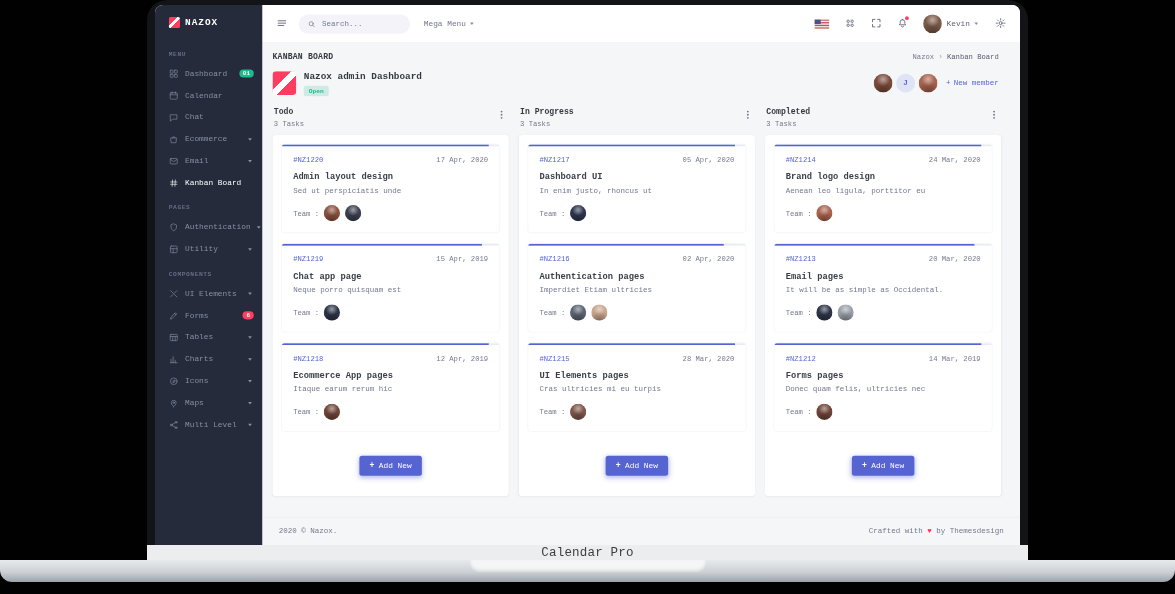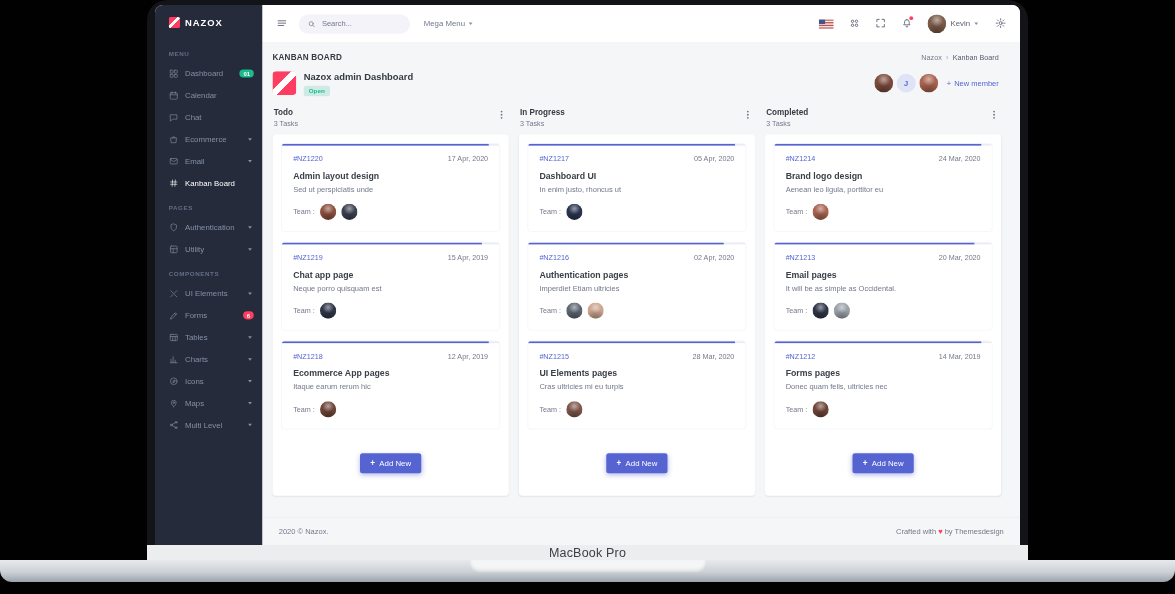--- a/index.html
+++ b/index.html
@@ -1,18 +1,18 @@
 <!DOCTYPE html>
 <html><head>
 <meta charset="utf-8">
 <style>
   html,body{margin:0;padding:0;background:#000;}
   *{box-sizing:border-box;}
   .stage{position:relative;width:1175px;height:594px;background:#010101;overflow:hidden;
-         font-family:Liberation Sans, sans-serif;}
+         font-family:Liberation Mono, monospace;}
   
   .bezel{position:absolute;left:147px;top:0;width:881px;height:545px;background:#131418;
          border-radius:20px 20px 0 0;padding:5px 8px 0;}
   .screen{width:865px;height:540px;background:#fff;border-radius:8px 8px 0 0;overflow:hidden;}
   .chin{position:absolute;left:147px;top:545px;width:881px;height:15px;background:#ebedee;
         display:flex;align-items:center;justify-content:center;font-size:12.5px;color:#3c4044;font-weight:500;letter-spacing:.2px;}
   .base{position:absolute;left:0;top:560px;width:1175px;height:22px;
         background:linear-gradient(180deg,#e7e9ec 0%,#ccd1d6 55%,#9ba2aa 100%);border-radius:0 0 12px 12px;}
   .notch{position:absolute;left:50%;top:0;transform:translateX(-50%);width:236px;height:12px;background:#f4f5f6;
          border-radius:0 0 9px 9px;box-shadow:inset 0 -2px 3px rgba(0,0,0,.10);}
@@ -587,18 +587,18 @@
                 <span>by Themesdesign</span>
               </span>
             </footer>
           </div>
         </div>
 
       </div>
     </div>
   </div>
   <div class="chin">
-    <span>MacBook Pro</span>
+    <span>Calendar Pro</span>
   </div>
   <div class="base">
     <div class="notch"></div>
   </div>
 </div>
 
 </body></html>

